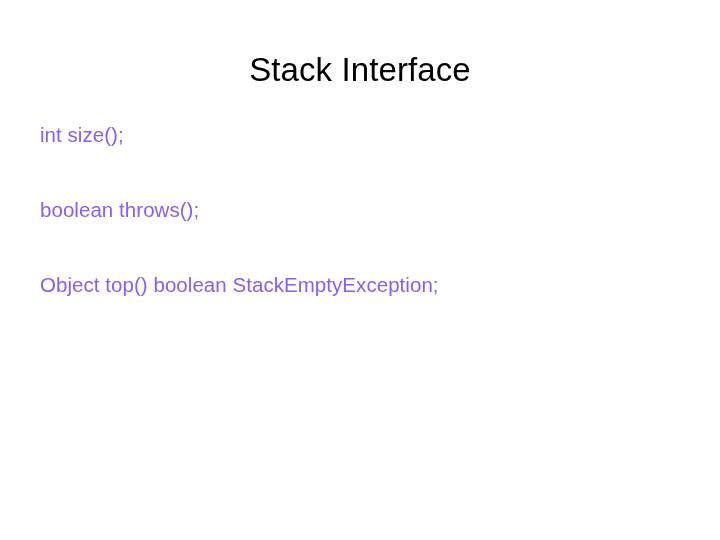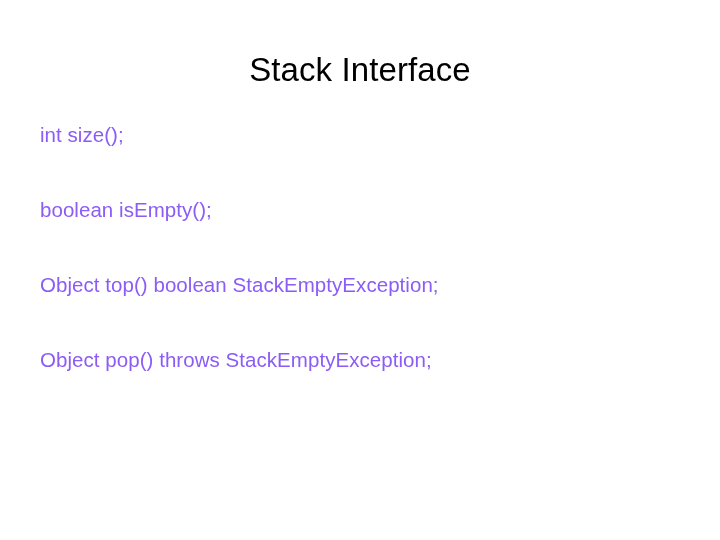--- a/index.html
+++ b/index.html
@@ -62,18 +62,17 @@
 </style>
 </head>
 <body>
 
 <div class="slide">
 
   <h1 class="slide-title">Stack Interface</h1>
 
   <div class="body-block">
     <p class="body-line">int size();</p>
-    <p class="body-line">boolean isEmpty();</p>
+    <p class="body-line">boolean throws();</p>
     <p class="body-line">Object top() boolean StackEmptyException;</p>
-    <p class="body-line">Object pop() throws StackEmptyException;</p>
   </div>
 
 </div>
 
 </body></html>

